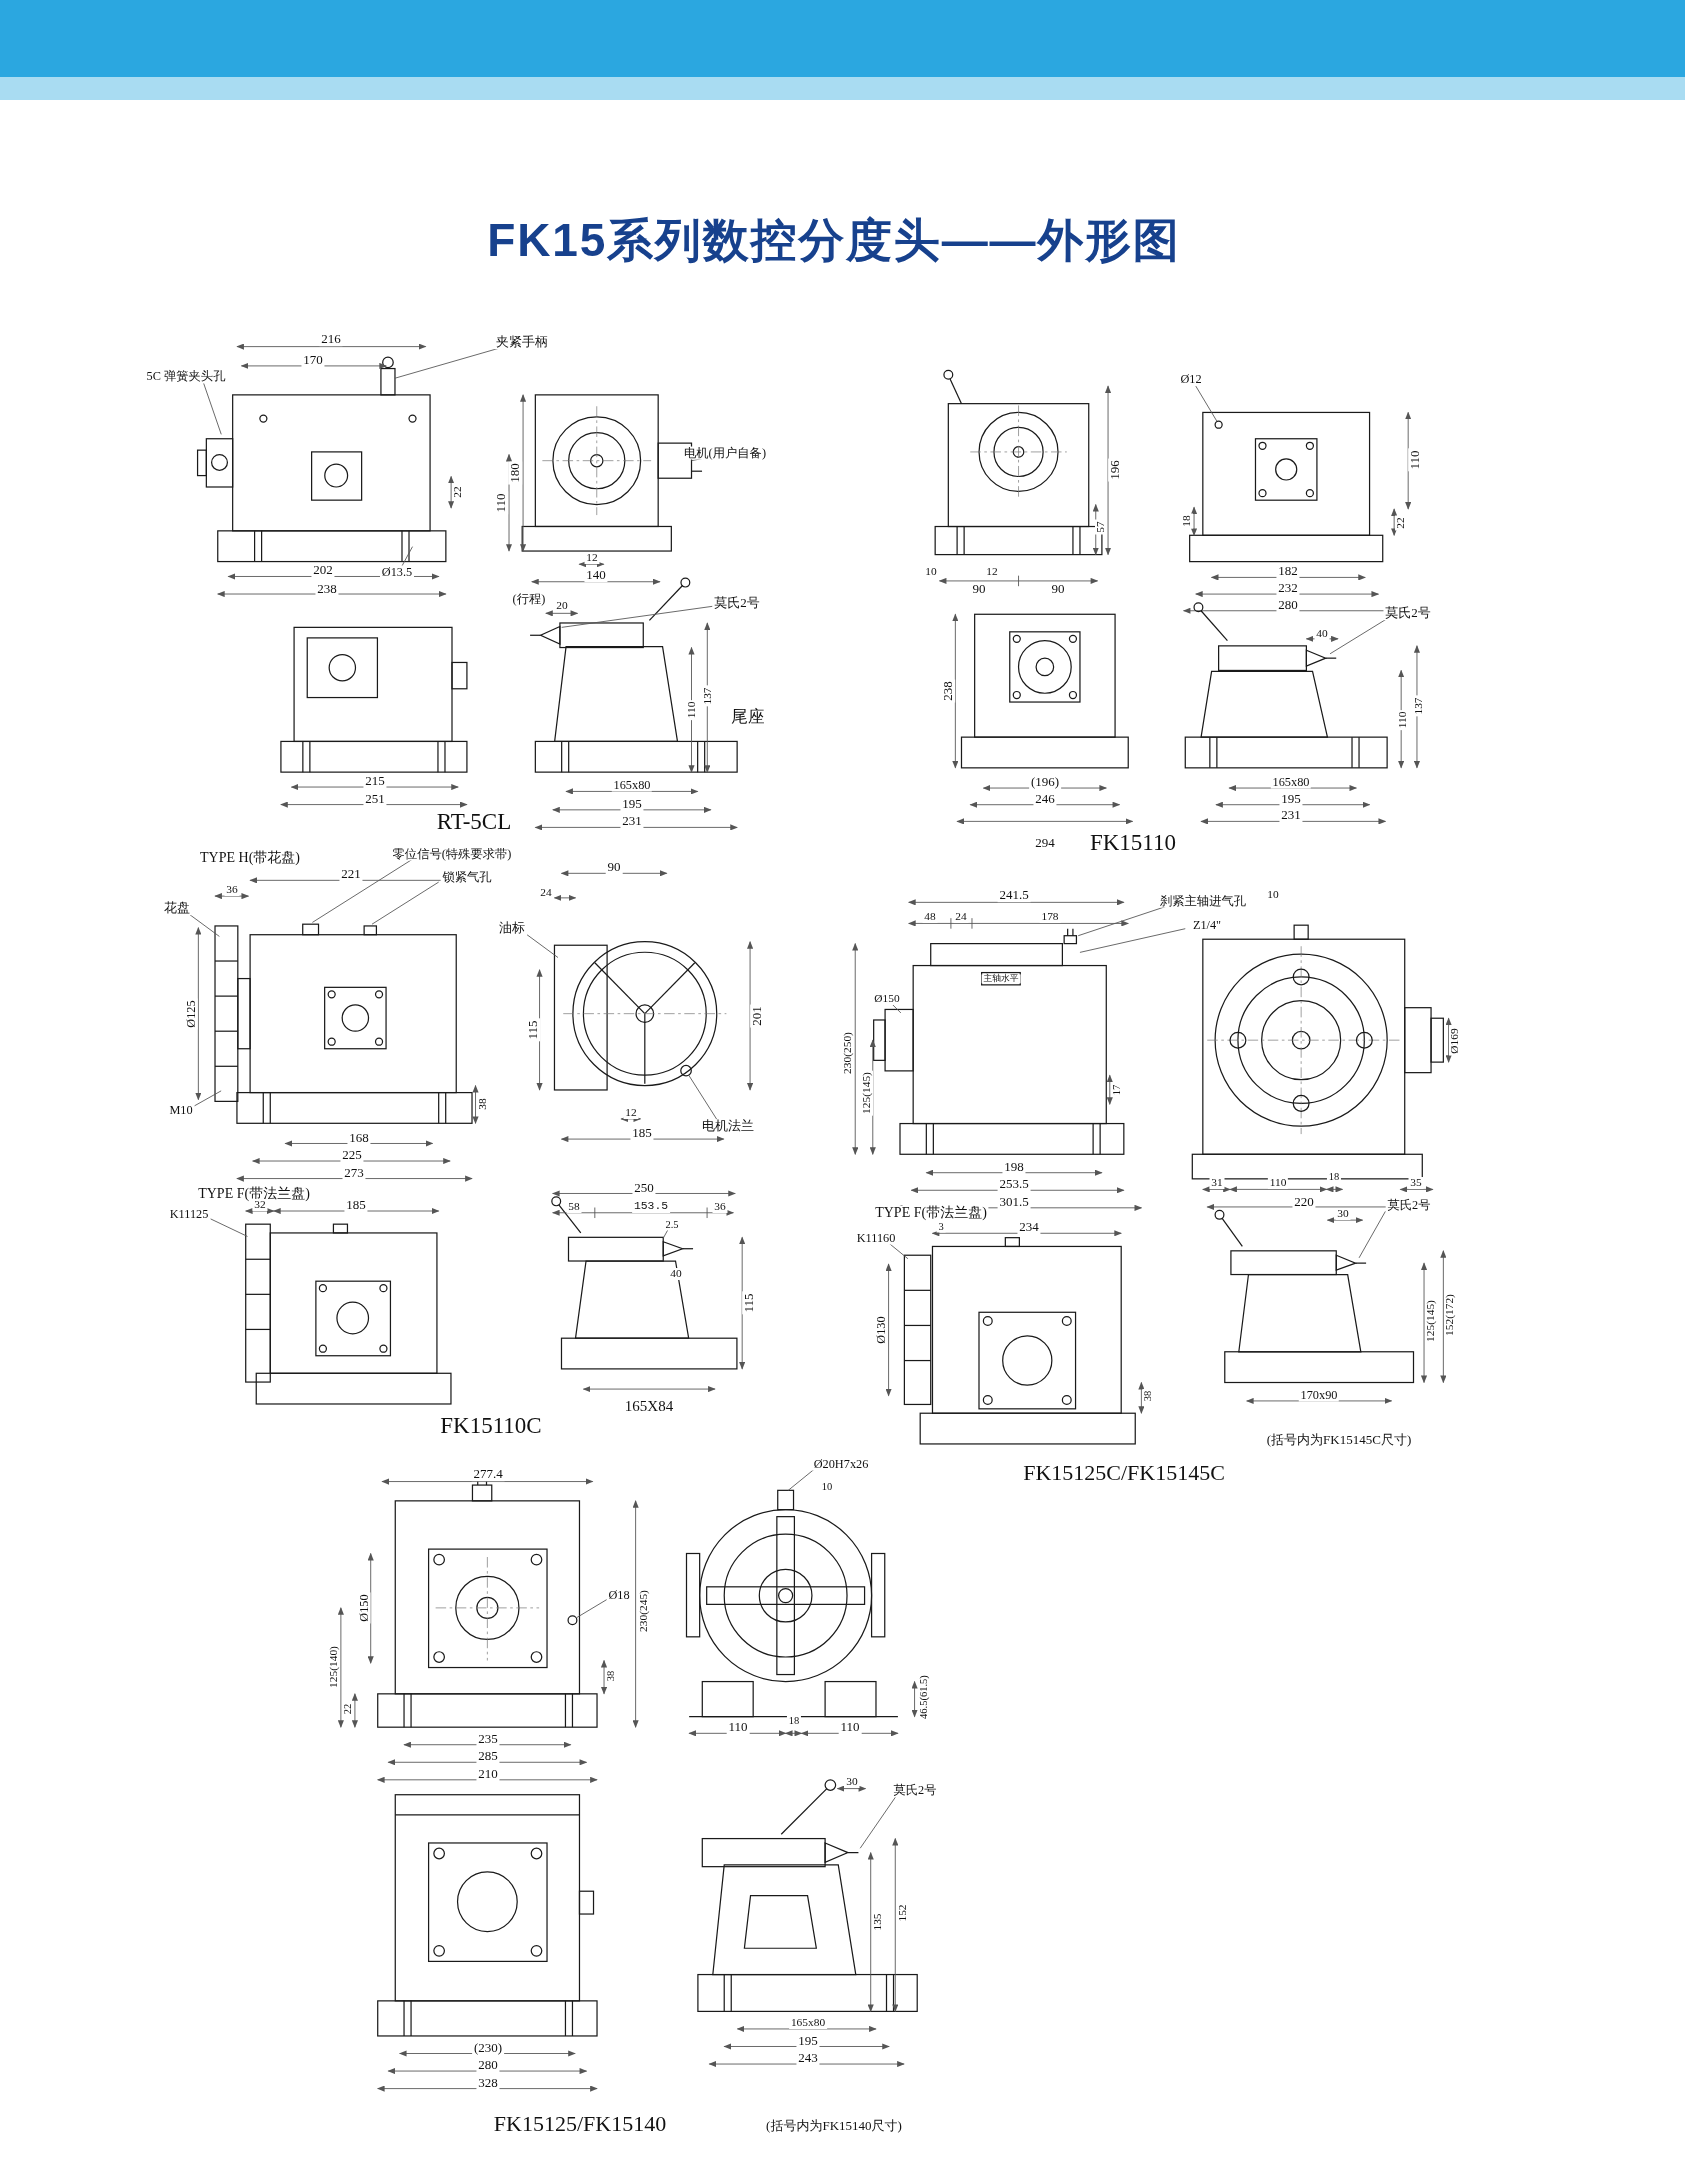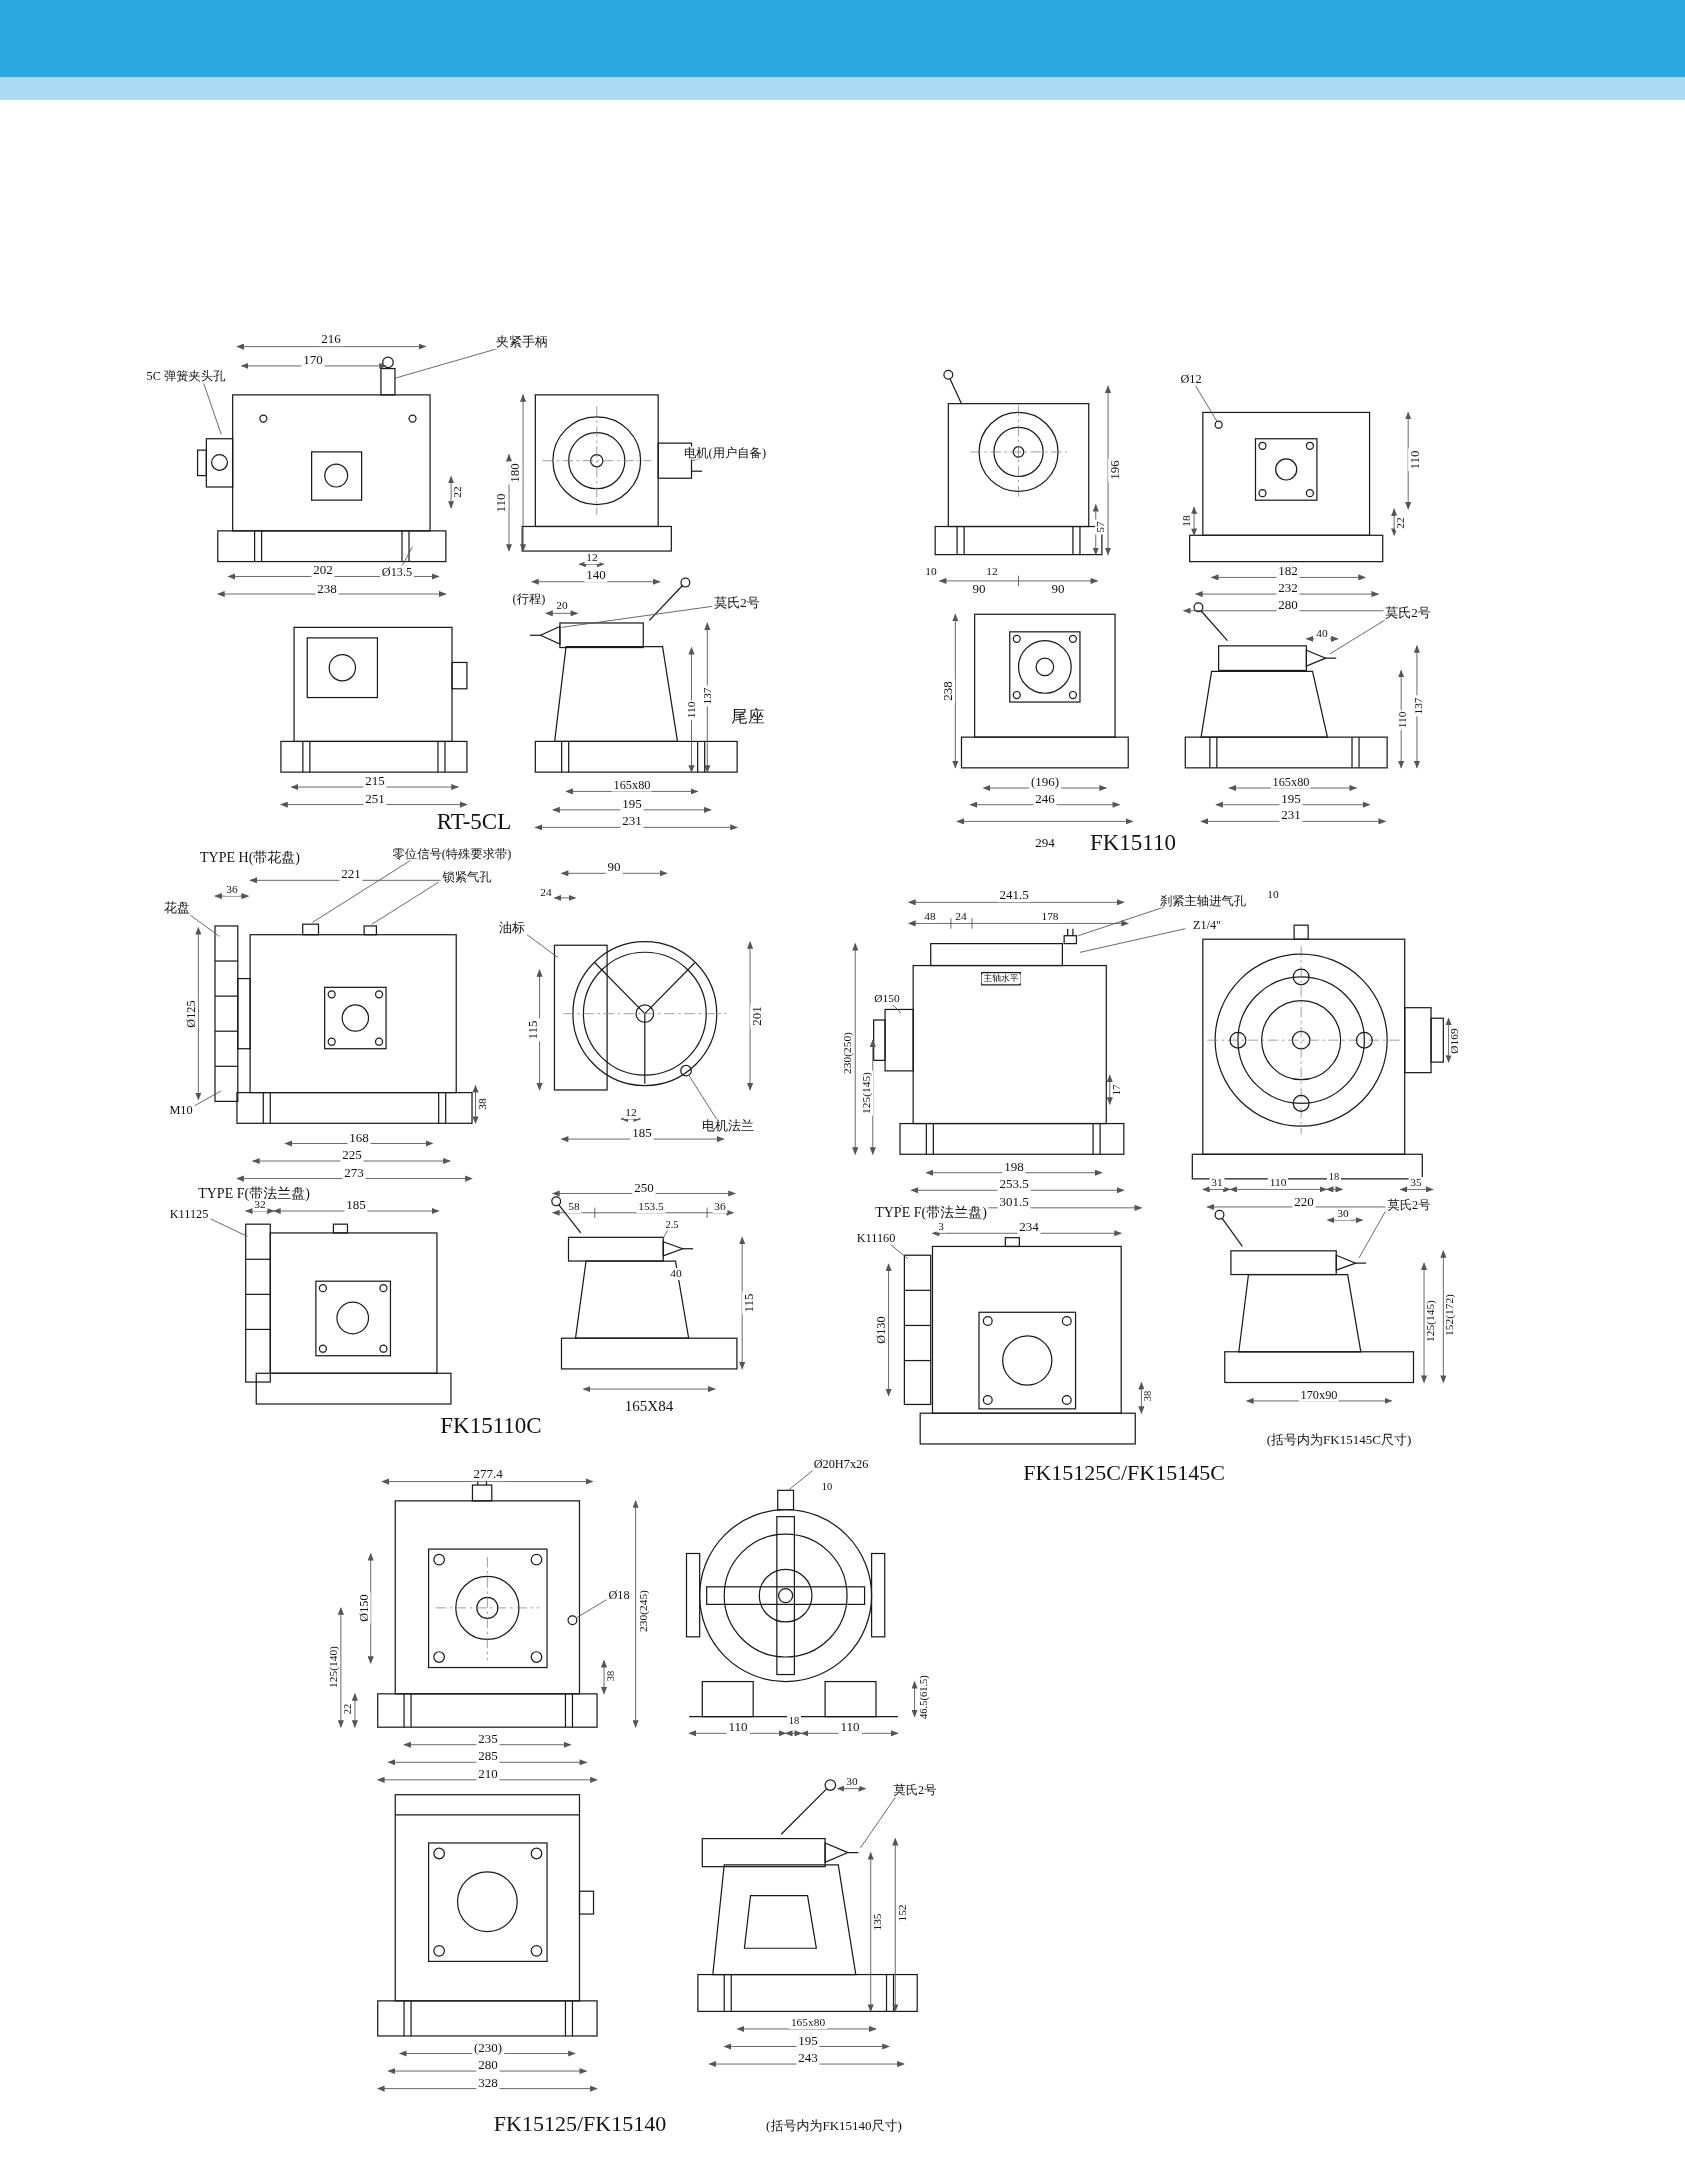--- a/index.html
+++ b/index.html
@@ -39,20 +39,21 @@
   <svg width="0" height="0">
     <defs>
       <marker id="arw" viewBox="0 0 10 8" markerWidth="9" markerHeight="7" refX="9" refY="4" orient="auto-start-reverse">
         <path d="M0,0 L10,4 L0,8 Z" fill="#555"></path>
       </marker>
     </defs>
   </svg>
 
   <div class="header-bar"></div>
   <div class="header-stripe"></div>
+  <div class="page-title">FK15系列数控分度头——外形图</div>
 
   
   <section class="grp" style="left:123px;top:320px;width:658px;height:527px">
     <svg viewBox="0 0 750 600" width="658" height="527">
       <g class="s">
         <rect x="125" y="85" width="225" height="155"></rect>
         <rect x="108" y="240" width="260" height="35"></rect>
         <line x1="150" y1="240" x2="150" y2="275"></line>
           <line x1="158" y1="240" x2="158" y2="275"></line>
         <line x1="318" y1="240" x2="318" y2="275"></line>
@@ -394,21 +395,21 @@
         <span class="dim" style="left: 608px; top: 169px; transform: translate(-50%, -50%) rotate(-90deg);">201</span>
         <span class="dim" style="left: 482px; top: 266px; font-size: 11.4px;">12</span>
         <span class="dim" style="left: 493px; top: 286px;">185</span>
         <span class="dim" style="left: 579px; top: 279px; font-size: 13px;">电机法兰</span>
         <span class="dim" style="left: 105px; top: 347px; font-size: 14px;">TYPE F(带法兰盘)</span>
         <span class="dim" style="left: 40px; top: 367px; font-size: 12.3px;">K11125</span>
         <span class="dim" style="left: 111px; top: 358px; font-size: 11.4px;">32</span>
         <span class="dim" style="left: 207px; top: 358px;">185</span>
         <span class="dim" style="left: 495px; top: 341px;">250</span>
         <span class="dim" style="left: 425px; top: 360px; font-size: 11.4px;">58</span>
-        <span class="dim" style="left: 502px; top: 360px; font-size: 11.4px;">153.5</span>
+        <span class="dim" style="left: 502px; top: 360px; font-size: 11.4px; font-family: Liberation Mono, monospace;">153.5</span>
         <span class="dim" style="left: 571px; top: 360px; font-size: 11.4px;">36</span>
         <span class="dim" style="left: 523px; top: 378px; font-size: 10.5px;">2.5</span>
         <span class="dim" style="left: 527px; top: 427px; font-size: 11.4px;">40</span>
         <span class="dim" style="left: 600px; top: 456px; transform: translate(-50%, -50%) rotate(-90deg);">115</span>
         <span class="dim" style="left: 500px; top: 560px; font-size: 15px;">165X84</span>
       </div>
     <div class="caption" style="left:342px;top:579px">FK15110C</div>
   </section>
 
   

